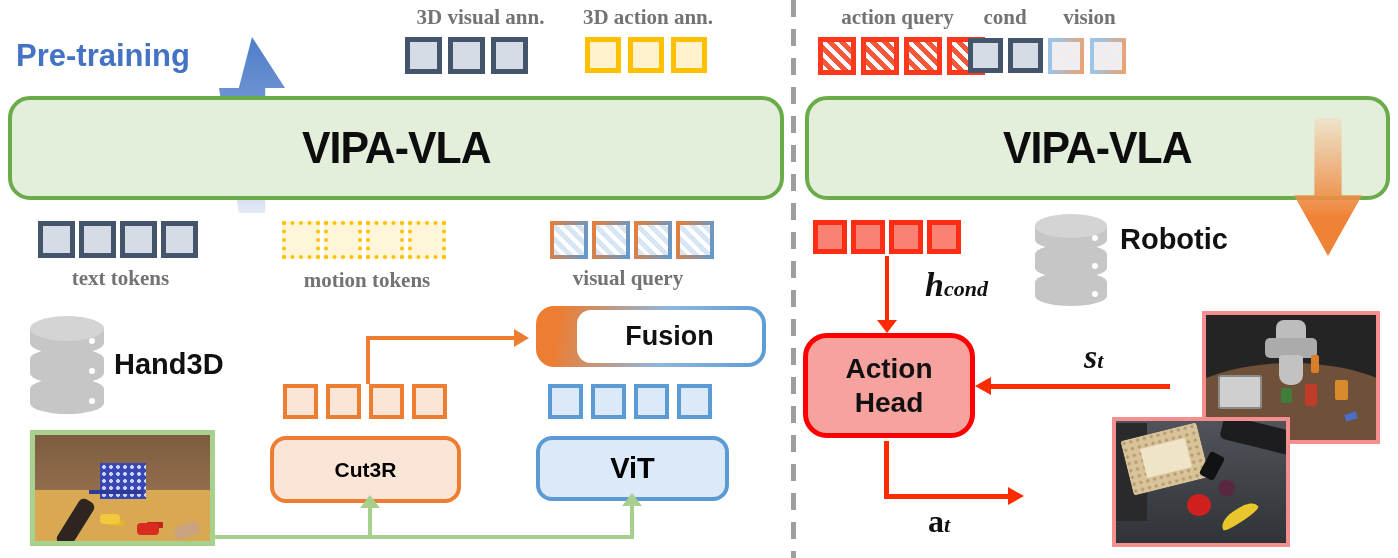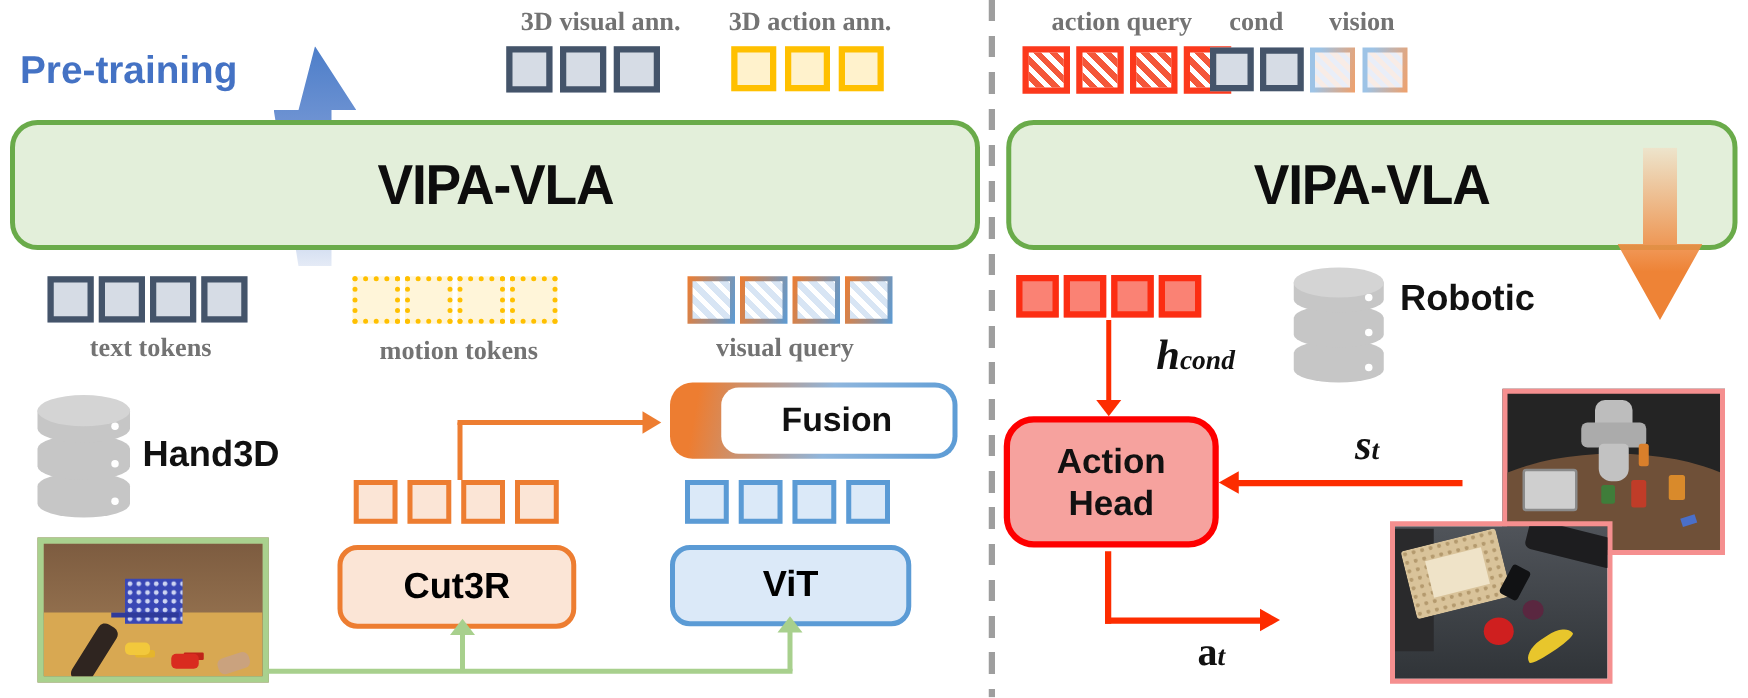--- a/index.html
+++ b/index.html
@@ -145,21 +145,21 @@
     <div class="sq sq-orange"></div>
   </div>
 
   <div class="abs row" style="left:548px;top:384px;gap:8px;">
     <div class="sq sq-blue"></div>
     <div class="sq sq-blue"></div>
     <div class="sq sq-blue"></div>
     <div class="sq sq-blue"></div>
   </div>
 
-  <div class="abs fn-box" style="left:270px;top:436px;width:191px;height:67px;border:4px solid #ed7d31;background:#fbe5d6;font-size:29px;">
+  <div class="abs fn-box" style="left:270px;top:436px;width:191px;height:67px;border:4px solid #ed7d31;background:#fbe5d6;font-size:21px;">
     <span>Cut3R</span>
   </div>
 
   <div class="abs fn-box" style="left:536px;top:436px;width:193px;height:65px;border:4px solid #5b9bd5;background:#dbe9f8;font-size:29px;">
     <span>ViT</span>
   </div>
 
   <div class="photo" style="left:30px;top:430px;width:185px;height:116px;border:5px solid #a9d18e;background:#8f6c4c;">
     <div class="p-item" style="left:0;top:0;width:100%;height:58%;background:linear-gradient(to bottom,#7d5c40,#93704e);"></div>
     <div class="p-item" style="left:0;top:52%;width:100%;height:48%;background:#d8a852;"></div>
@@ -247,21 +247,21 @@
 
   <div class="line" style="left:990px;top:384px;width:180px;height:5px;"></div>
   <div class="tri" style="left:975px;top:377px;border-top:9px solid transparent;border-bottom:9px solid transparent;border-right:16px solid #fd2c00;"></div>
   <div class="abs" style="left:1084px;top:338px;">
     <span class="math-base" style="font-size:34px;">s</span><span class="math-sub" style="font-size:22px;">t</span>
   </div>
 
   <div class="line" style="left:884px;top:441px;width:5px;height:58px;"></div>
   <div class="line" style="left:884px;top:494px;width:126px;height:5px;"></div>
   <div class="tri" style="left:1008px;top:487px;border-top:9px solid transparent;border-bottom:9px solid transparent;border-left:16px solid #fd2c00;"></div>
-  <div class="abs" style="left:928px;top:503px;margin-left:30px;">
+  <div class="abs" style="left:928px;top:503px;">
     <span class="math-base" style="font-size:32px;font-style:normal;">a</span><span class="math-sub" style="font-size:22px;">t</span>
   </div>
 
   <div class="photo" style="left:1202px;top:311px;width:178px;height:133px;border:4px solid #f58f8f;background:#242424;z-index:2;">
     <div class="p-item" style="left:-25%;top:38%;width:150%;height:95%;background:#6f5038;border-radius:50%;"></div>
     <div class="p-item" style="left:50%;top:4%;width:30px;height:22px;transform:translateX(-50%);background:#bdbdbd;border-radius:8px 8px 4px 4px;"></div>
     <div class="p-item" style="left:50%;top:18%;width:52px;height:20px;transform:translateX(-50%);background:#ababab;border-radius:5px;"></div>
     <div class="p-item" style="left:50%;top:32%;width:24px;height:30px;transform:translateX(-50%);background:#c2c2c2;border-radius:4px 4px 10px 10px;"></div>
     <div class="p-item" style="left:7%;top:48%;width:40px;height:30px;background:#cfcfcf;border:2px solid #8b8b8b;border-radius:3px;"></div>
     <div class="p-item" style="left:44%;top:58%;width:11px;height:15px;background:#3f7d3a;border-radius:2px;"></div>

